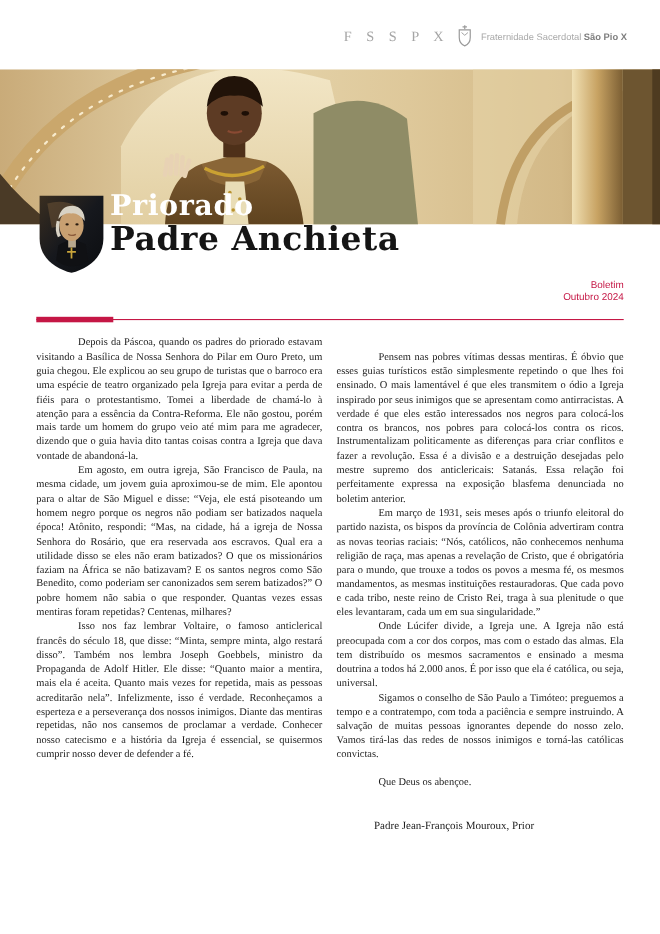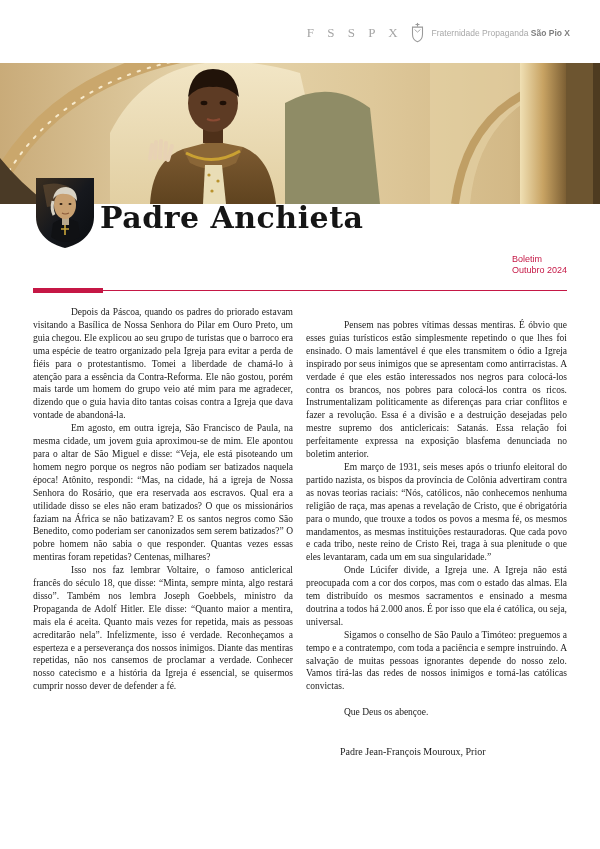--- a/index.html
+++ b/index.html
@@ -35,21 +35,21 @@
     position:absolute;left:100px;top:203px;z-index:4;
     font-family:"DejaVu Serif",serif;font-weight:700;font-size:30px;color:#151515;
     letter-spacing:0.5px;line-height:1;text-align:center;
   }
   
   .section-title{
     position:absolute;left:33px;top:258px;
     font-family:"DejaVu Serif",serif;font-weight:700;font-size:16.5px;color:var(--accent);
   }
   .issue{
-    position:absolute;right:33px;top:254px;
+    position:absolute;right:33px;top:254px;text-align:right;
     font-family:"Liberation Sans",sans-serif;font-size:9px;line-height:11px;color:var(--accent);
   }
   .rule-thin{position:absolute;left:33px;top:290px;width:534px;height:1.3px;background:var(--accent);}
   .rule-thick{position:absolute;left:33px;top:288px;width:70px;height:5px;background:var(--accent);}
   
   .col{
     position:absolute;top:306px;width:260px;
     font-family:"Liberation Serif",serif;font-size:9.5px;line-height:12.9px;
     color:var(--text);text-align:justify;
   }
@@ -73,21 +73,21 @@
   <div class="masthead">
     <span class="acronym">F S S P X</span>
     <svg class="crest" viewBox="0 0 18 24">
       <g fill="none" stroke="#9a9a9a" stroke-width="1.3">
         <line x1="9" y1="0.5" x2="9" y2="5"></line>
         <line x1="6.6" y1="2.4" x2="11.4" y2="2.4"></line>
         <path d="M3,5.5 H15 V14 C15,19 12.4,21.8 9,23 C5.6,21.8 3,19 3,14 Z"></path>
         <path d="M5.5,8.5 L9,11.5 L12.5,8.5" stroke-width="1"></path>
       </g>
     </svg>
-    <span class="orgname"><span>Fraternidade Propaganda </span><b>São Pio X</b></span>
+    <span class="orgname"><span>Fraternidade Sacerdotal </span><b>São Pio X</b></span>
   </div>
 
   <svg class="photo" viewBox="0 0 600 141" preserveAspectRatio="none">
     <defs>
       <linearGradient id="bgG" x1="0" y1="0" x2="1" y2="0">
         <stop offset="0" stop-color="#c9ab79"></stop>
         <stop offset="0.35" stop-color="#e6d5ac"></stop>
         <stop offset="0.62" stop-color="#dec89a"></stop>
         <stop offset="0.85" stop-color="#d3b987"></stop>
         <stop offset="1" stop-color="#b2905b"></stop>
@@ -153,20 +153,21 @@
     <rect x="27" y="40" width="7" height="8" fill="#b9a98e"></rect>
     <ellipse cx="30" cy="28" rx="11" ry="14" fill="#c8a071"></ellipse>
     <path d="M18,22 Q20,10 31,10 Q42,11 42,24 Q36,16 30,17 Q23,16 18,22 Z" fill="#d8d2c4"></path>
     <path d="M18,24 Q16,32 19,38" fill="none" stroke="#d8d2c4" stroke-width="3"></path>
     <ellipse cx="26" cy="27" rx="1.5" ry="1" fill="#2a1c10"></ellipse>
     <ellipse cx="35" cy="27" rx="1.5" ry="1" fill="#2a1c10"></ellipse>
     <path d="M27,36 Q30,38 34,36" fill="none" stroke="#8a5a3a" stroke-width="1.2"></path>
     <path d="M30,48 L30,58 M26,52 L34,52" stroke="#c9a53a" stroke-width="1.6"></path>
   </svg>
 
+  <div class="banner-title-top">Priorado</div>
   <div class="banner-title-main">Padre Anchieta</div>
 
   <div class="issue">
     <div>Boletim</div>
     <div>Outubro 2024</div>
   </div>
   <div class="rule-thin"></div>
   <div class="rule-thick"></div>
 
   <div class="col col-left">

